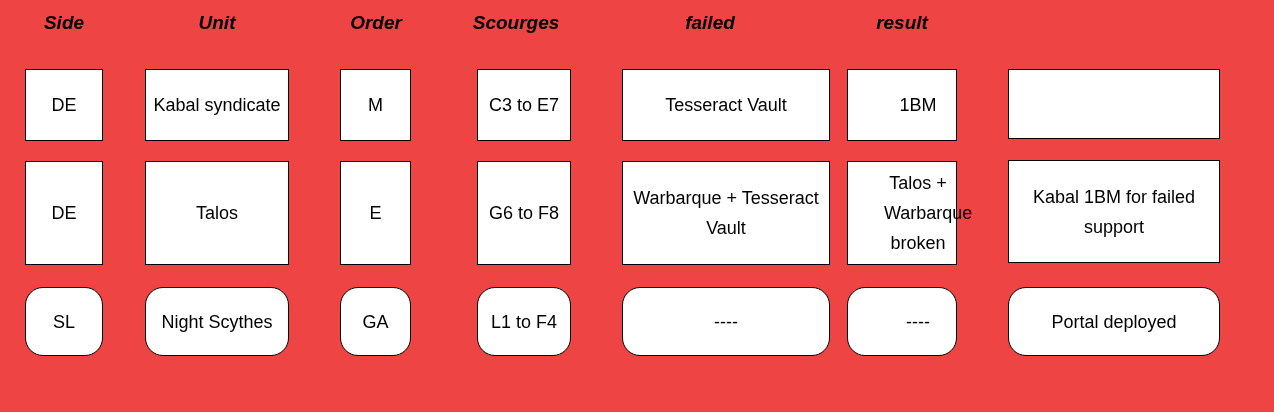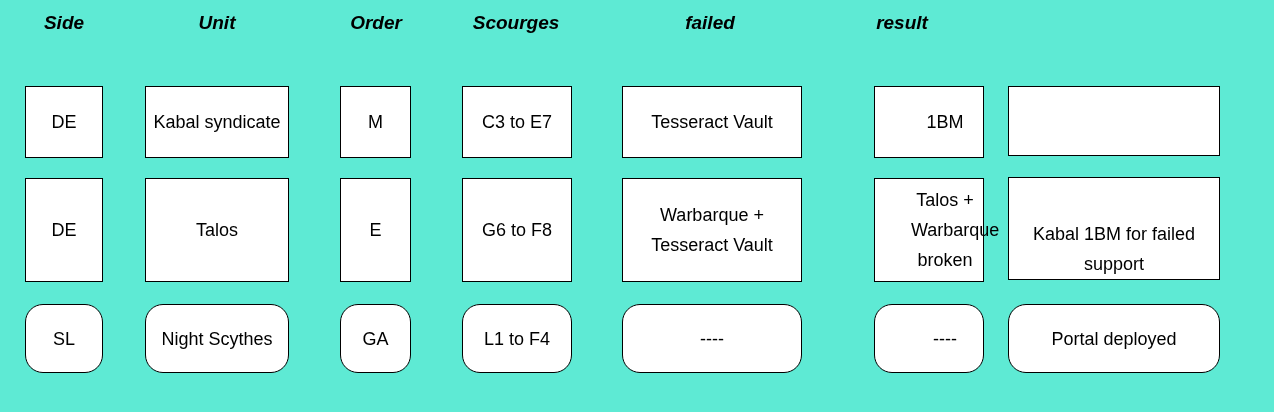--- a/index.html
+++ b/index.html
@@ -13,21 +13,21 @@
     position: relative;
     font-family: "Liberation Sans", sans-serif;
     color: #000000;
     overflow: hidden;
   }
   #sheet {
     position: absolute;
     left: 0; top: 0;
     width: 1274px;
     height: 412px;
-    background: #5eead4;
+    background: #ef4444;
   }
   .hdr {
     position: absolute;
     font-size: 19px;
     font-weight: bold;
     font-style: italic;
     line-height: 22px;
     text-align: center;
     white-space: nowrap;
     color: #000000;
@@ -38,52 +38,51 @@
     border: 1.4px solid #000000;
     background: #ffffff;
     display: flex;
     align-items: center;
     justify-content: center;
     text-align: center;
     font-size: 18px;
     line-height: 30px;
     color: #000000;
     padding: 0 4px;
-    margin-top: 17px;
   }
   .cell span {
     display: block;
     width: 100%;
   }
   
   .h-side      { left: 0px;    top: 12px; width: 128px; }
   .h-unit      { left: 146px;  top: 12px; width: 142px; }
   .h-order     { left: 312px;  top: 12px; width: 128px; }
   .h-locations { left: 452px;  top: 12px; width: 128px; }
   .h-target    { left: 622px;  top: 12px; width: 176px; }
   .h-result    { left: 846px;  top: 12px; width: 112px; }
   .h-comment   { left: 1008px; top: 12px; width: 212px; }
 
   
   .c-side      { left: 25px;   width: 78px; }
   .c-unit      { left: 145px;  width: 144px; }
   .c-order     { left: 340px;  width: 71px; }
-  .c-locations { left: 462px;  width: 110px; }
-  .c-target    { left: 622px;  width: 180px; }
-  .c-result    { left: 874px;  width: 110px; padding-left: 36px; }
+  .c-locations { left: 477px;  width: 94px; }
+  .c-target    { left: 622px;  width: 208px; }
+  .c-result    { left: 847px;  width: 110px; padding-left: 36px; }
   .c-comment   { left: 1008px; width: 212px; }
 
   
   .r1 { top: 69px;  height: 72px; }
   .r2 { top: 161px; height: 104px; }
   .r3 { top: 287px; height: 69px; border-radius: 18px; }
 
   
   .c-comment.r1 { top: 69px; height: 70px; }
-  .c-comment.r2 { top: 160px; height: 103px; align-items: flex-end; }
+  .c-comment.r2 { top: 160px; height: 103px; }
 </style>
 </head>
 <body>
 
 <div id="sheet">
 
   <div class="hdr h-side">Side</div>
   <div class="hdr h-unit">Unit</div>
   <div class="hdr h-order">Order</div>
   <div class="hdr h-locations">Scourges</div>

